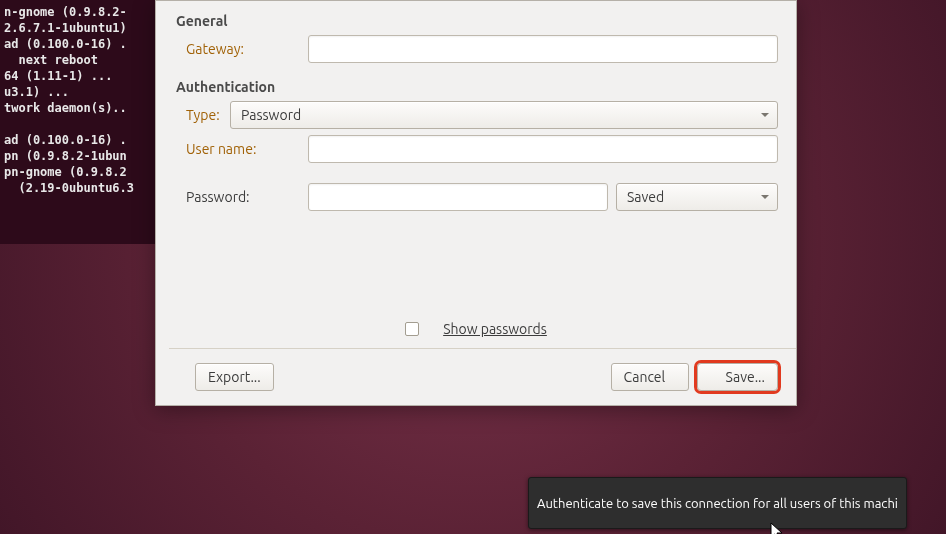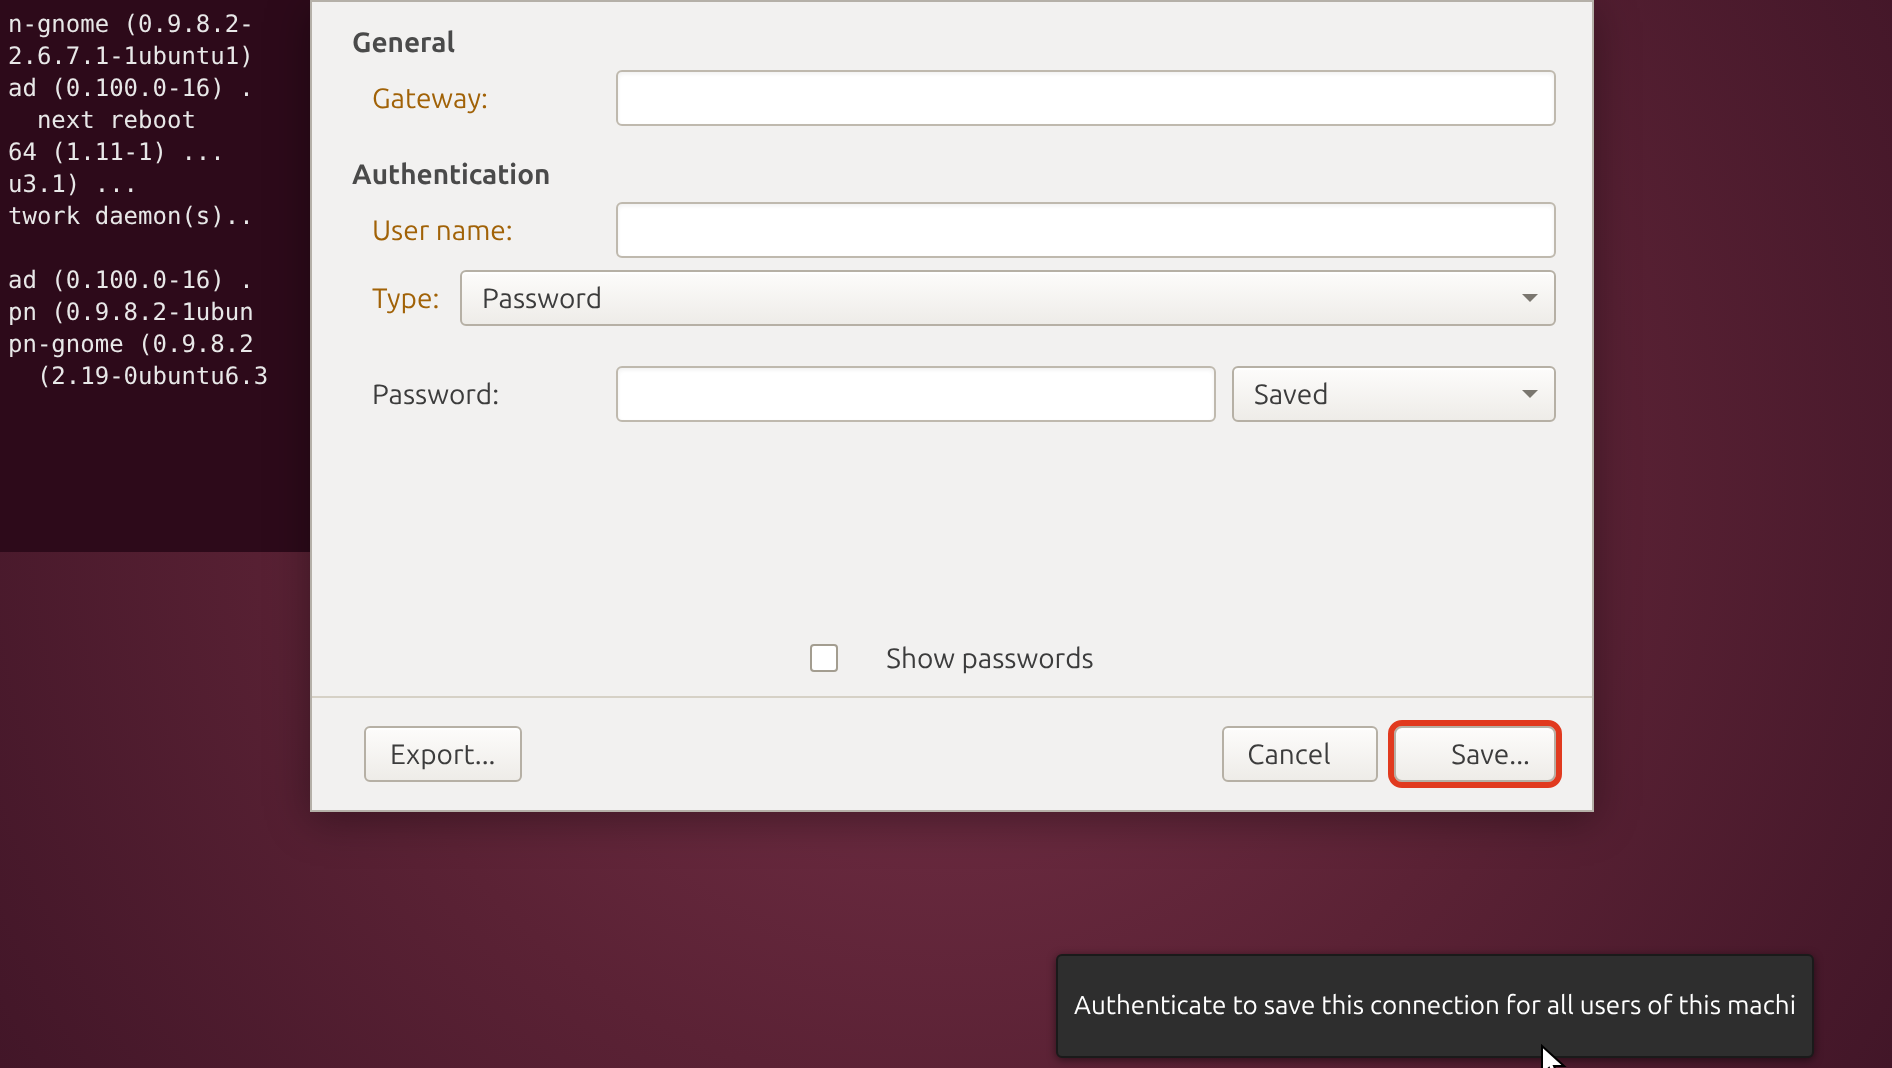--- a/index.html
+++ b/index.html
@@ -10,29 +10,30 @@
     font-family: "Ubuntu", "DejaVu Sans", sans-serif;
     font-size: 14px;
     background: #5b2235;
     background: radial-gradient(circle at 50% 45%, #79324a 0%, #5b2235 55%, #421628 100%);
     color: #3c3c3c;
   }
   
   .terminal {
     position: absolute;
     left: 0; top: 0;
-    width: 162px; height: 276px;
+    width: 162px; height: 244px;
     background: #2d0a1a;
     color: #e8e8e8;
     font-family: "DejaVu Sans Mono", monospace;
     font-size: 12px;
     line-height: 16px;
     padding: 4px 4px;
     white-space: pre;
     overflow: hidden;
+    font-weight: bold;
   }
   
   .dialog {
     position: absolute;
     left: 155px; top: 0;
     width: 642px; height: 406px;
     background: #f2f1f0;
     border: 1px solid #b5b0a8;
     box-shadow: 0 4px 20px rgba(0,0,0,.35);
     display: flex;
@@ -117,37 +118,37 @@
   .folder-icon {
     width:20px; height:14px; background:#e8894a;
     border-radius:2px; margin-left:auto; margin-right:2px; position:relative;
   }
   .folder-icon::before{
     content:""; position:absolute; top:-3px; left:1px;
     width:8px; height:3px; background:#e8894a; border-radius:1px 1px 0 0;
   }
   .show-pw-row {
     display:flex; justify-content:center; align-items:center;
-    margin-top: 110px; gap:24px;
+    margin-top: 110px; gap:24px;text-decoration:underline;
   }
   .checkbox {
     width:14px; height:14px; border:1px solid #a39d90;
     border-radius:2px; background:#fff; display:inline-block;
   }
   .advanced-row {
     display:flex; justify-content:flex-end; margin-top: 36px;
   }
   .wrench-icon {
     width:14px;height:14px;display:inline-block;margin-right:6px;position:relative;
   }
   .wrench-icon svg{display:block;}
   .dialog-footer {
     border-top: 1px solid #d6d1c6;
     padding: 14px 18px;
-    display:flex; align-items:center;
+    display:flex; align-items:center;margin-left:13px;
   }
   .footer-spacer { flex:1; }
   .dialog-footer .gtk-button { min-width:78px; margin-left:8px; }
   .save-btn {
     outline: 3px solid #e13a1f;
     outline-offset: 0px;
     border-radius: 4px;
     padding-left: 28px;
   }
   
@@ -189,30 +190,30 @@
 
     <div class="section-title">General</div>
     <div class="form-row">
       <div class="label">Gateway:</div>
       <input class="text-input" type="text" value="" style="">
     </div>
 
     <div class="section-title" style="margin-top:16px;">Authentication</div>
 
     <div class="form-row">
-      <div class="label">User name:</div>
-      <input class="text-input" type="text" value="" style="">
-    </div>
-
-    <div class="form-row">
       <div class="label" style="width:44px;">Type:</div>
       <div class="gtk-combo">
         <span>Password</span>
         <span class="combo-arrow"></span>
       </div>
+    </div>
+
+    <div class="form-row">
+      <div class="label">User name:</div>
+      <input class="text-input" type="text" value="" style="">
     </div>
 
     <div class="pw-row">
       <div class="label">Password:</div>
       <input class="text-input" type="password" value="" style="">
       <div class="gtk-combo pw-combo">
         <span>Saved</span>
         <span class="combo-arrow"></span>
       </div>
     </div>

